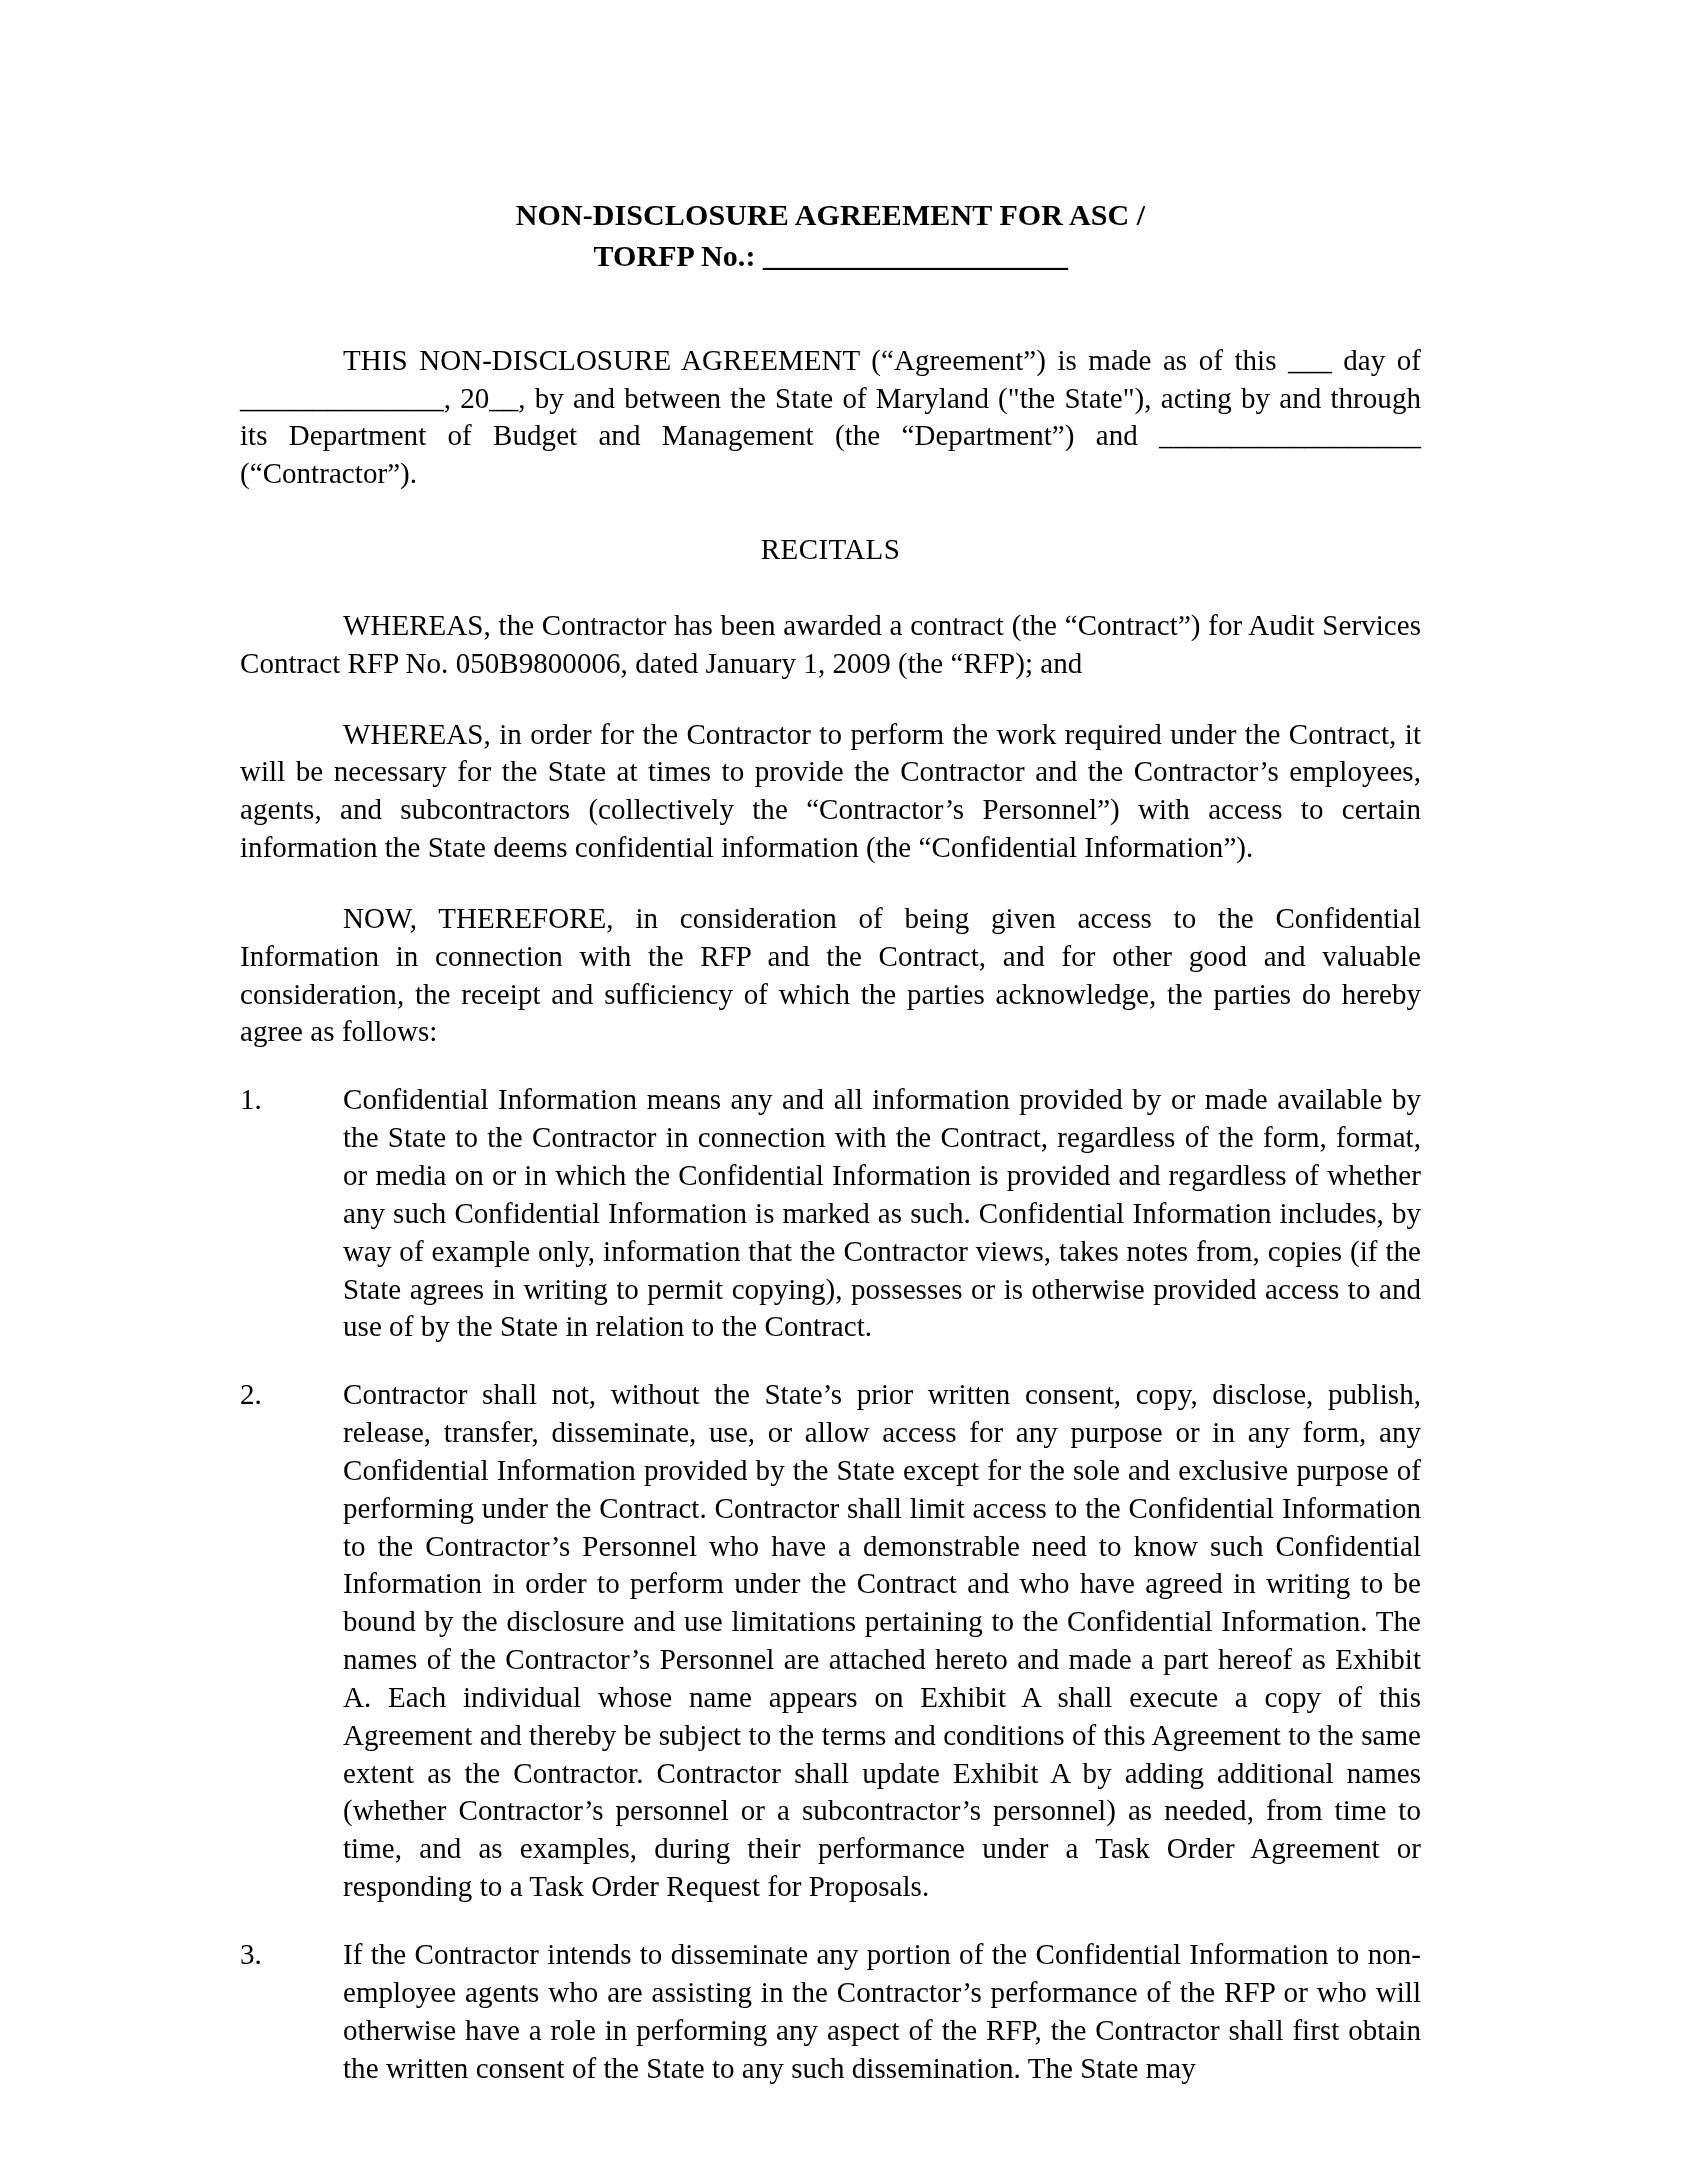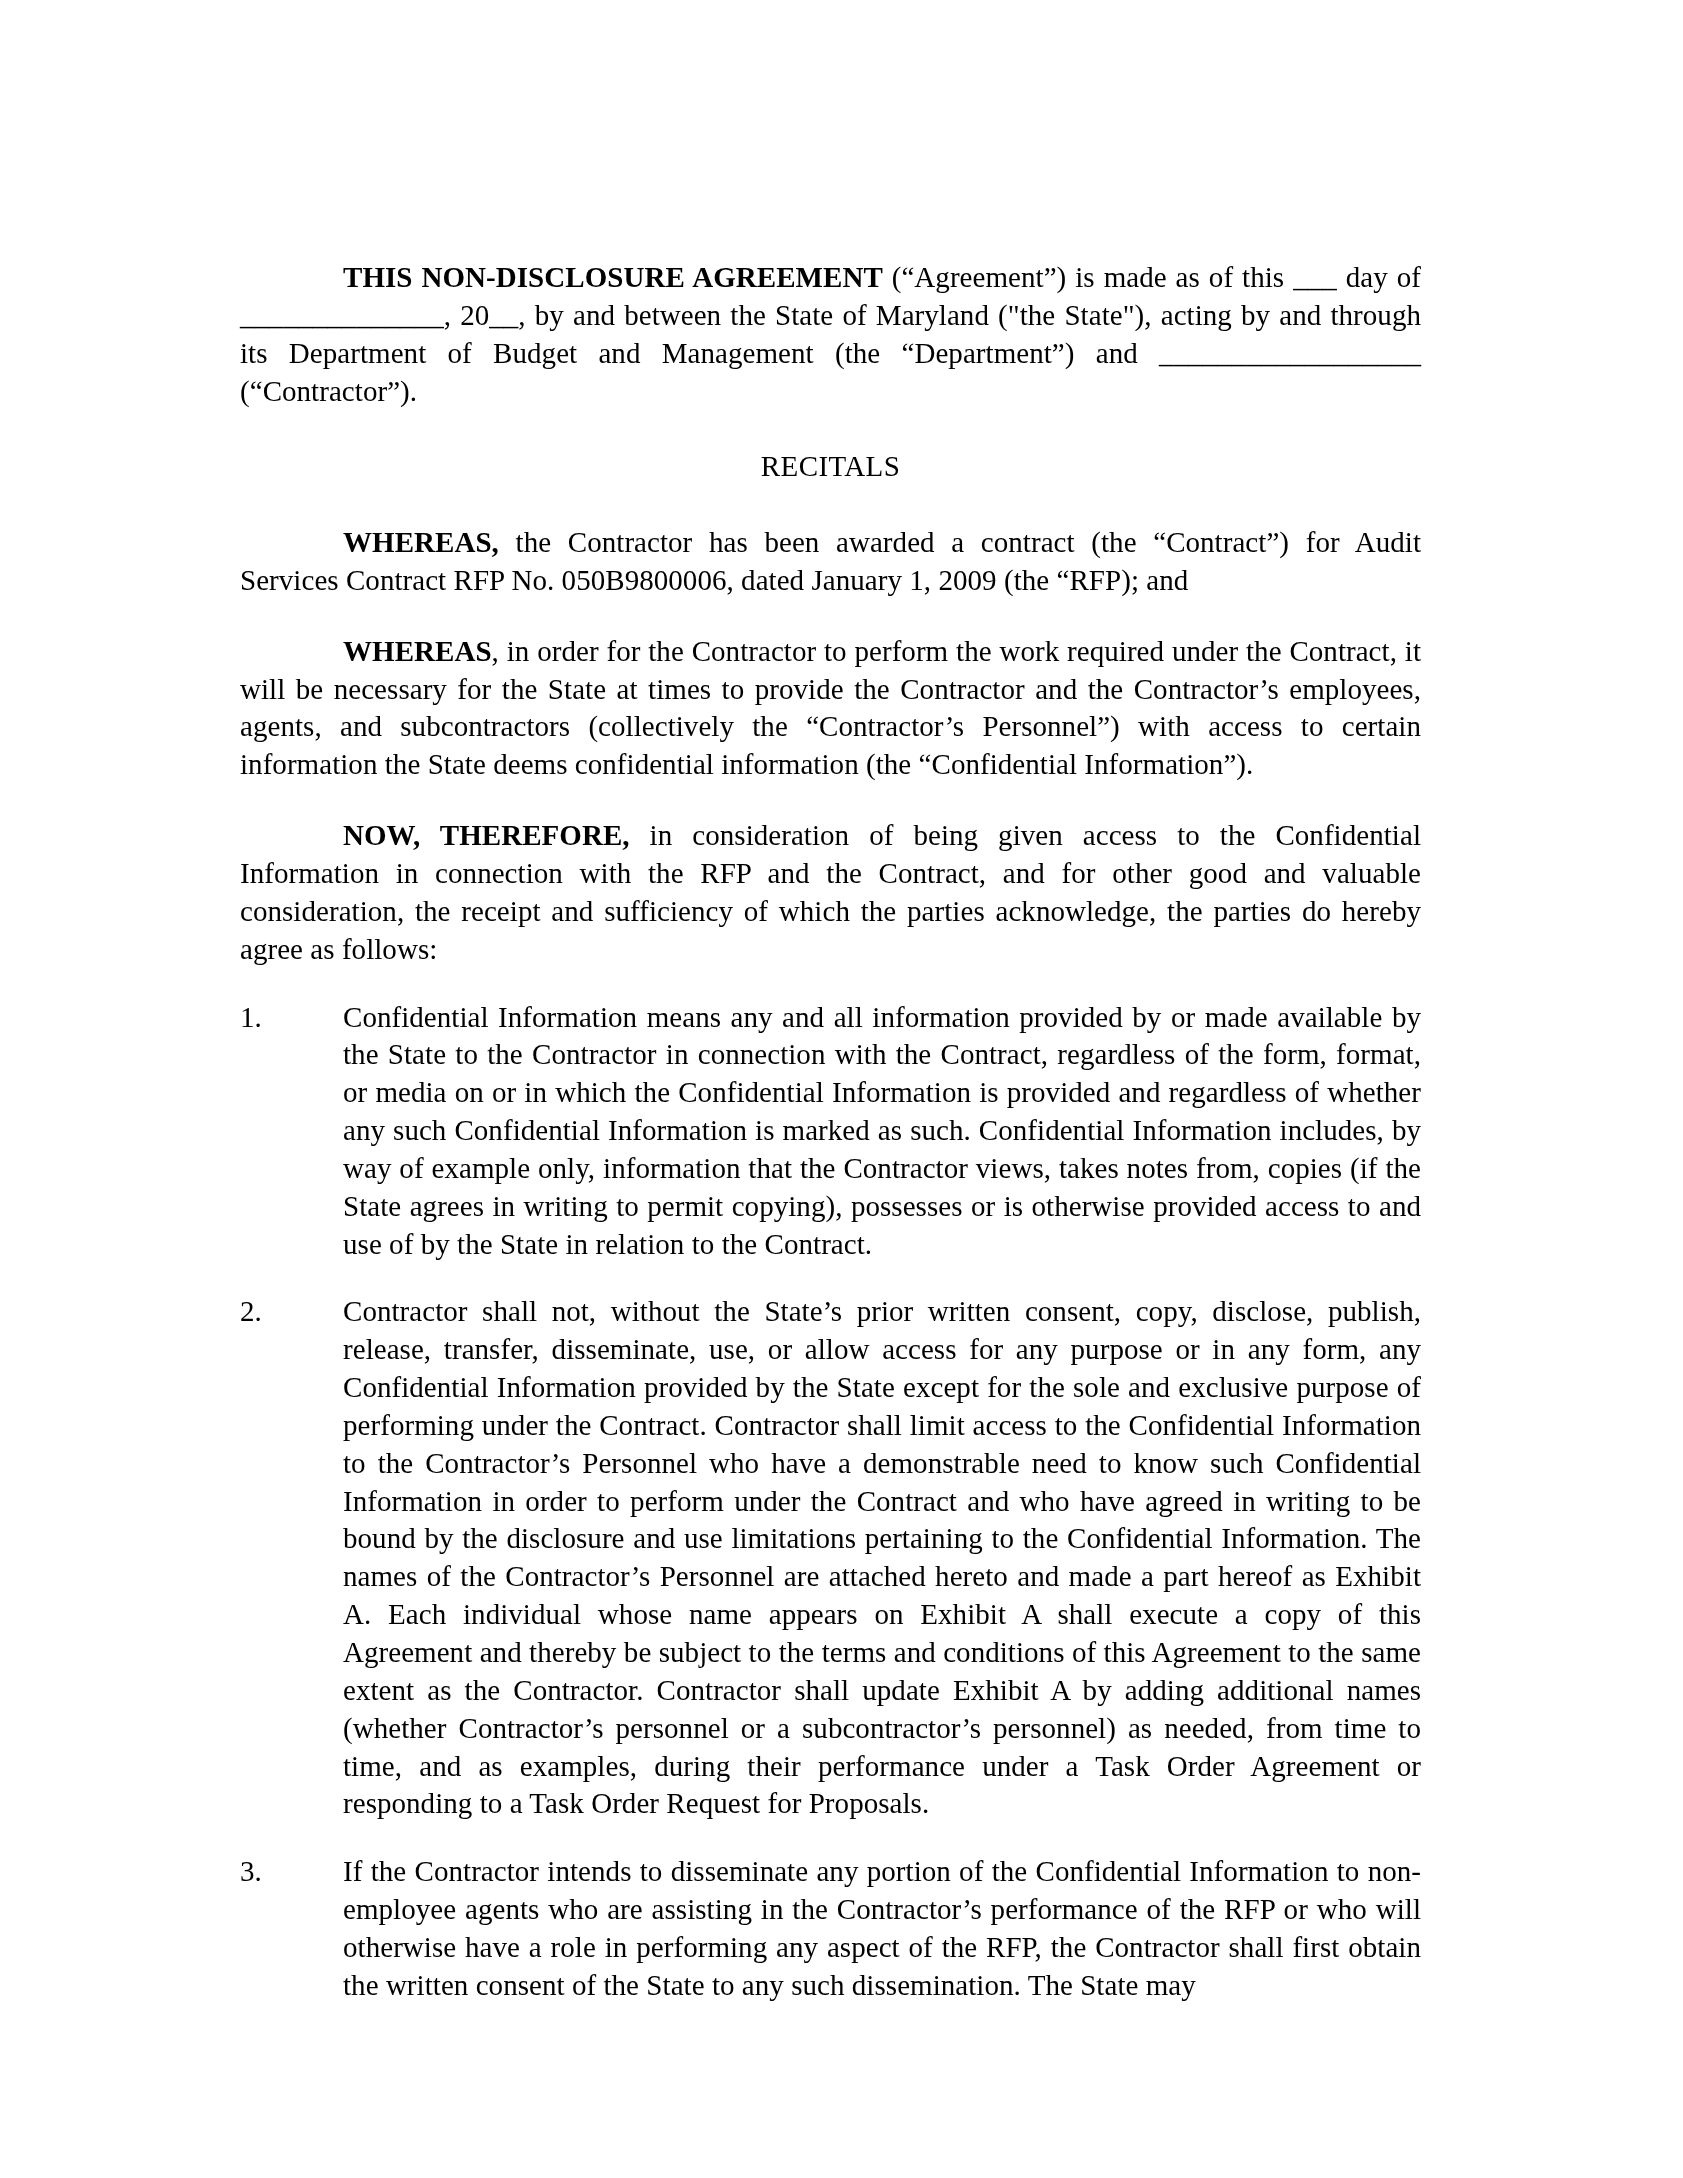--- a/index.html
+++ b/index.html
@@ -52,21 +52,21 @@
     font-size: 29px;
     line-height: 1.305;
     margin: 0;
     letter-spacing: 0.05px;
   }
   .lead-in {
     display: inline-block;
     width: 103px;
   }
   .b {
-    font-weight: bold;
+    font-weight: normal;
   }
 
   .spacer-xl { height: 65px; }
   .spacer-lg { height: 38px; }
   .spacer-md { height: 33px; }
   .spacer-sm { height: 30px; }
 
   
   .section-heading {
     text-align: center;
@@ -94,20 +94,24 @@
     text-justify: inter-word;
     letter-spacing: 0.05px;
   }
 </style>
 </head>
 <body>
 
 <div class="page">
   <div class="content">
 
+    <div class="doc-title">
+      <div>NON-DISCLOSURE AGREEMENT FOR ASC /</div>
+      <div class="title-line-2"><span>TORFP No.:</span> <span class="blank-rule">_____________________</span></div>
+    </div>
 
     <div class="spacer-xl"></div>
 
     <p class="body-para"><span class="lead-in"></span><span class="b">THIS NON-DISCLOSURE AGREEMENT</span><span> (“Agreement”) is made as of this ___ day of ______________, 20__, by and between the State of Maryland ("the State"), acting by and through its Department of Budget and Management (the “Department”) and __________________ (“Contractor”).</span></p>
 
     <div class="spacer-lg"></div>
 
     <div class="section-heading">RECITALS</div>
 
     <div class="spacer-lg"></div>

